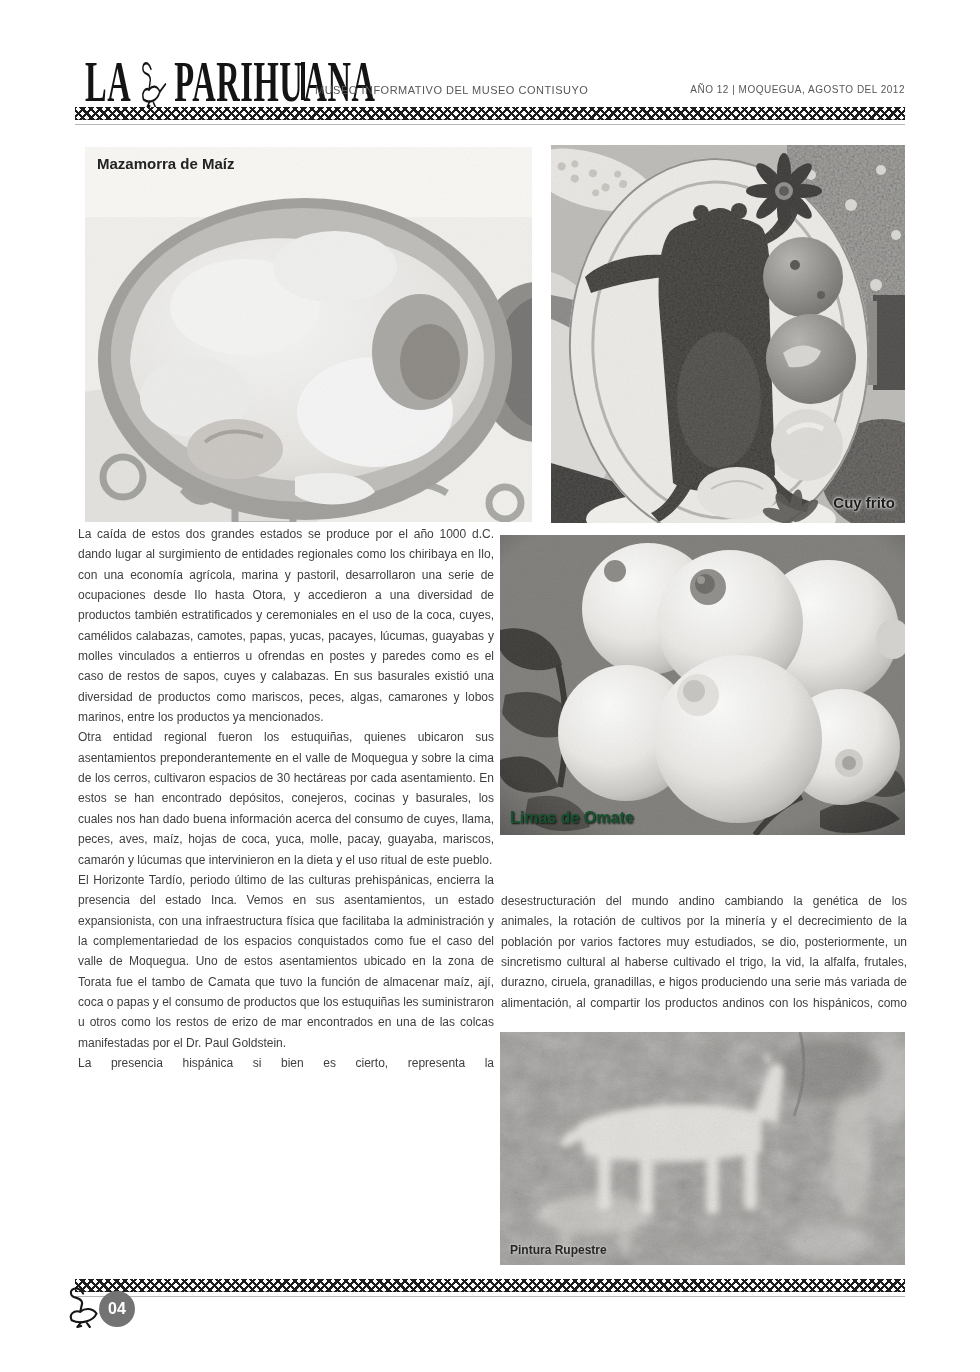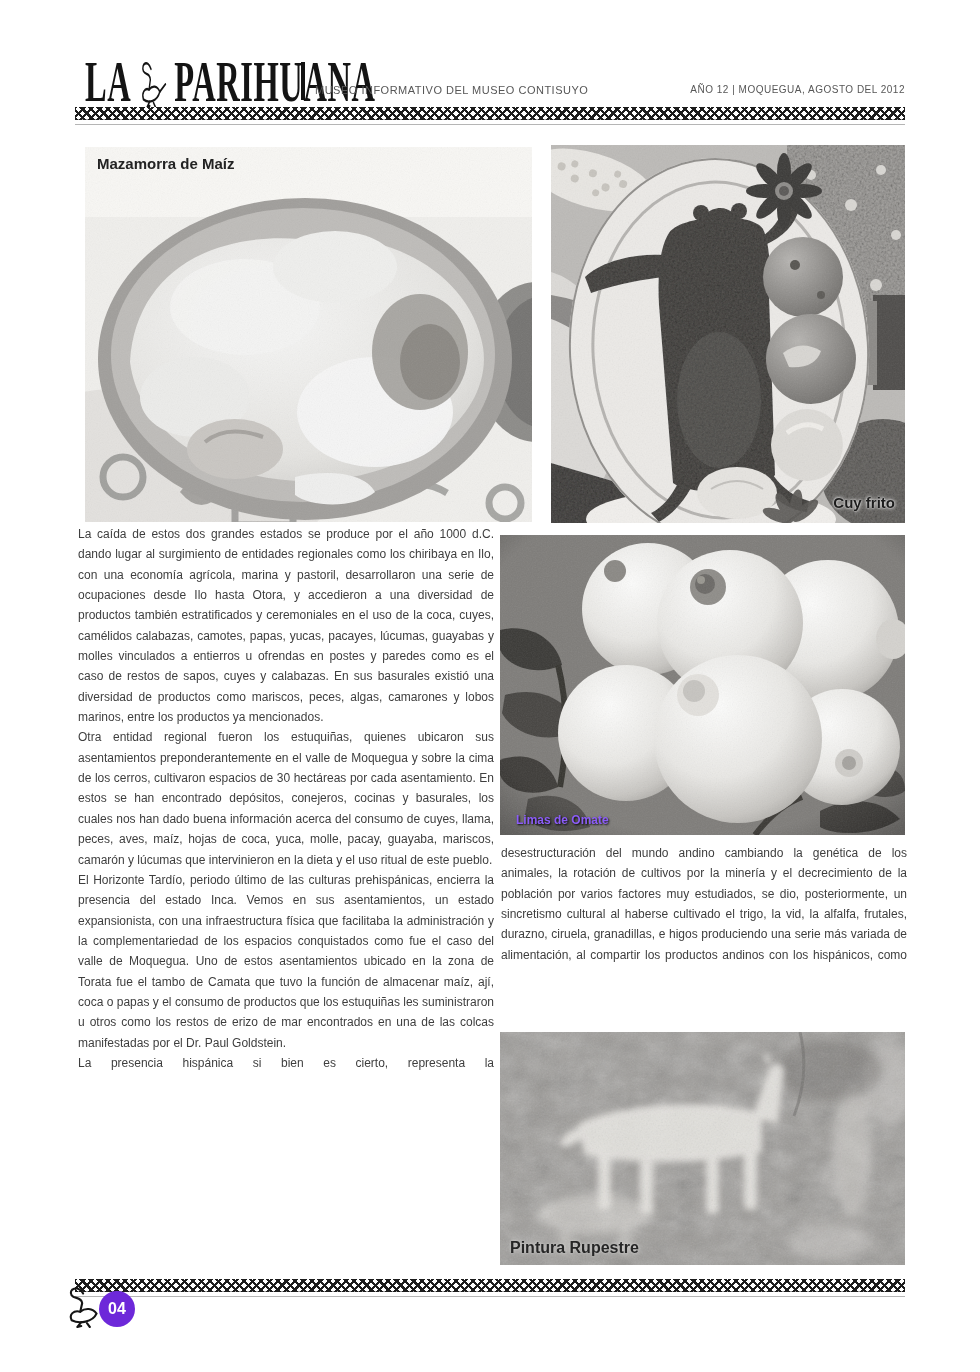--- a/index.html
+++ b/index.html
@@ -33,35 +33,35 @@
   .fig svg{display:block;width:100%;height:100%;}
   .fig-mazamorra{left:85px;top:147px;width:447px;height:375px;}
   .fig-cuy{left:551px;top:145px;width:354px;height:378px;}
   .fig-limas{left:500px;top:535px;width:405px;height:300px;}
   .fig-pintura{left:500px;top:1032px;width:405px;height:233px;}
 
   .cap{position:absolute;font-weight:700;font-size:15px;white-space:nowrap;}
   .cap-maz{left:12px;top:8px;color:#232323;}
   .cap-cuy{right:10px;bottom:12px;color:#1c1c1c;
            text-shadow:0 0 4px rgba(255,255,255,.95),0 0 2px rgba(255,255,255,.9);}
-  .cap-limas{left:16px;bottom:8px;font-size:12px;color:#8b5cf6;
+  .cap-limas{left:10px;bottom:8px;font-size:16px;color:#14532d;
              text-shadow:1px 1px 2px rgba(0,0,0,.9);}
-  .cap-pintura{left:10px;bottom:8px;font-size:16px;color:#262626;
+  .cap-pintura{left:10px;bottom:8px;font-size:12px;color:#262626;
              text-shadow:0 0 3px rgba(255,255,255,.55);}
 
   
   .colL{position:absolute;left:78px;top:524px;width:416px;}
-  .colR{position:absolute;left:501px;top:843px;width:406px;}
+  .colR{position:absolute;left:501px;top:891px;width:406px;}
   .colL p,.colR p{margin:0;font-size:12px;line-height:20.35px;color:#3e3e3e;
                   text-align:justify;}
   .contp{text-align-last:justify;}
 
   
   .pg-badge{position:absolute;left:99px;top:1291px;width:36px;height:36px;border-radius:50%;
-            background:#6d28d9;color:#fff;display:flex;align-items:center;justify-content:center;
+            background:#737373;color:#fff;display:flex;align-items:center;justify-content:center;
             font-size:16px;font-weight:700;}
   .footer-bird{position:absolute;left:64px;top:1282px;}
 </style>
 </head>
 <body>
 
 <div class="page">
 
   <div class="masthead">
     <span>LA</span>

